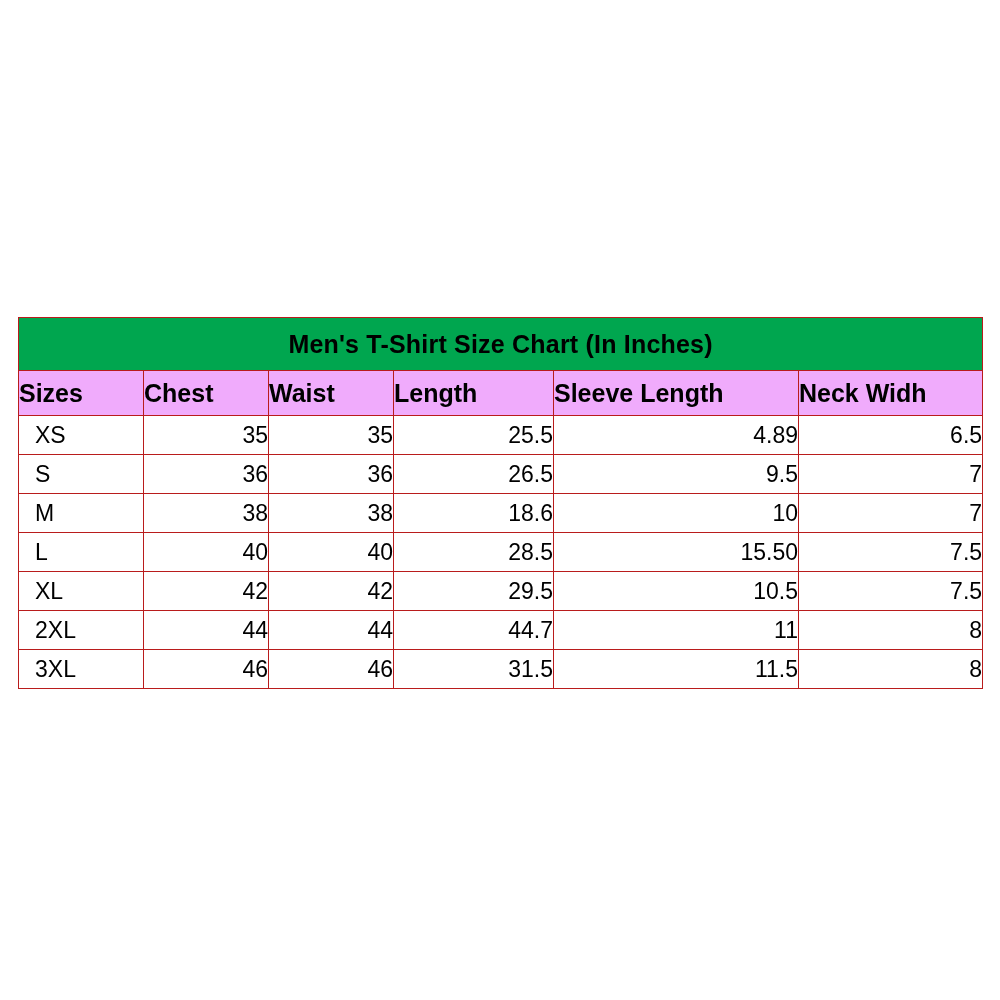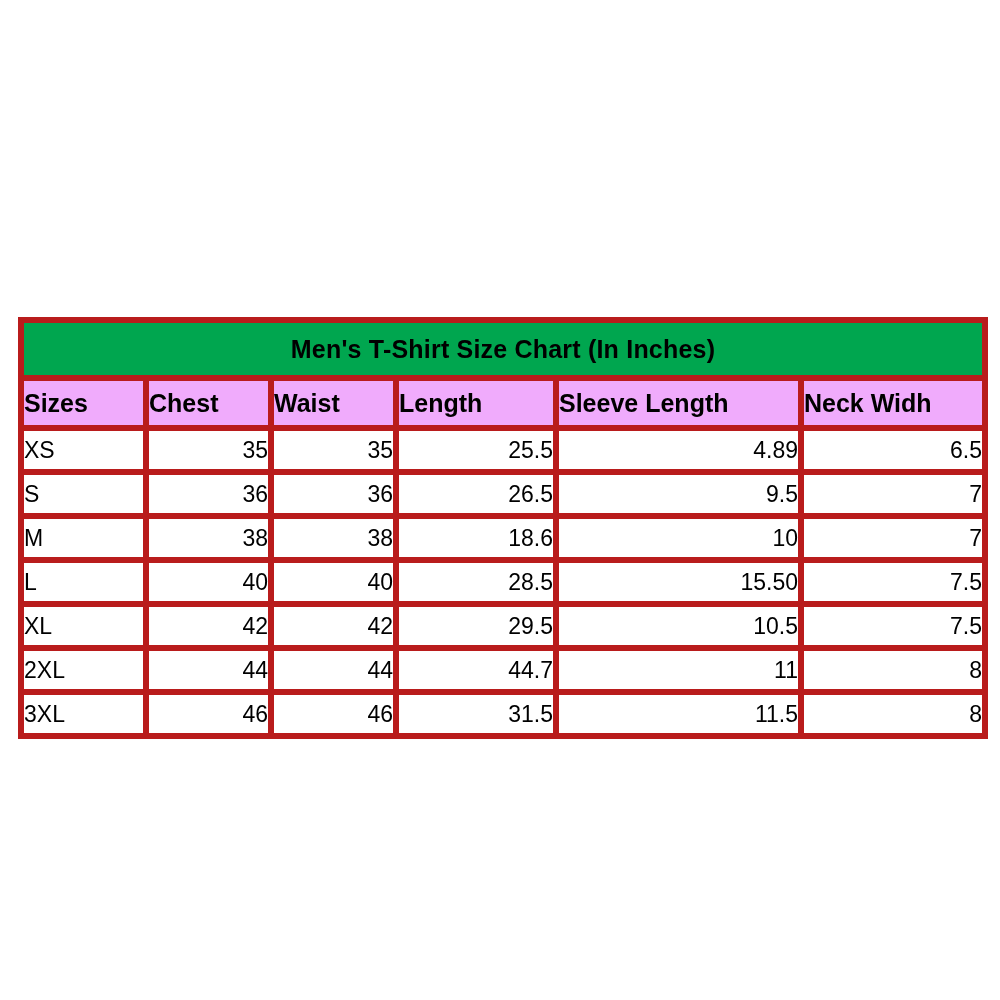--- a/index.html
+++ b/index.html
@@ -20,21 +20,21 @@
     top: 317px;
     width: 964px;
   }
   table.size-chart {
     border-collapse: collapse;
     width: 964px;
     table-layout: fixed;
   }
   table.size-chart td,
   table.size-chart th {
-    border: 6px solid #b91c1c;
+    border: 1px solid #b91c1c;
     padding: 0;
   }
   .title-cell {
     background: #00a64f;
     color: #000000;
     font-size: 25px;
     font-weight: bold;
     text-align: center;
     height: 52px;
     letter-spacing: 0.2px;
@@ -52,21 +52,21 @@
   }
   .body-cell {
     background: #ffffff;
     color: #000000;
     font-size: 23px;
     height: 38px;
     text-align: right;
   }
   .body-cell.size-label {
     text-align: left;
-    padding-left: 0;
+    padding-left: 16px;
   }
   col.c-size   { width: 125px; }
   col.c-chest  { width: 125px; }
   col.c-waist  { width: 125px; }
   col.c-length { width: 160px; }
   col.c-sleeve { width: 245px; }
   col.c-neck   { width: 184px; }
 </style>
 </head>
 <body>

